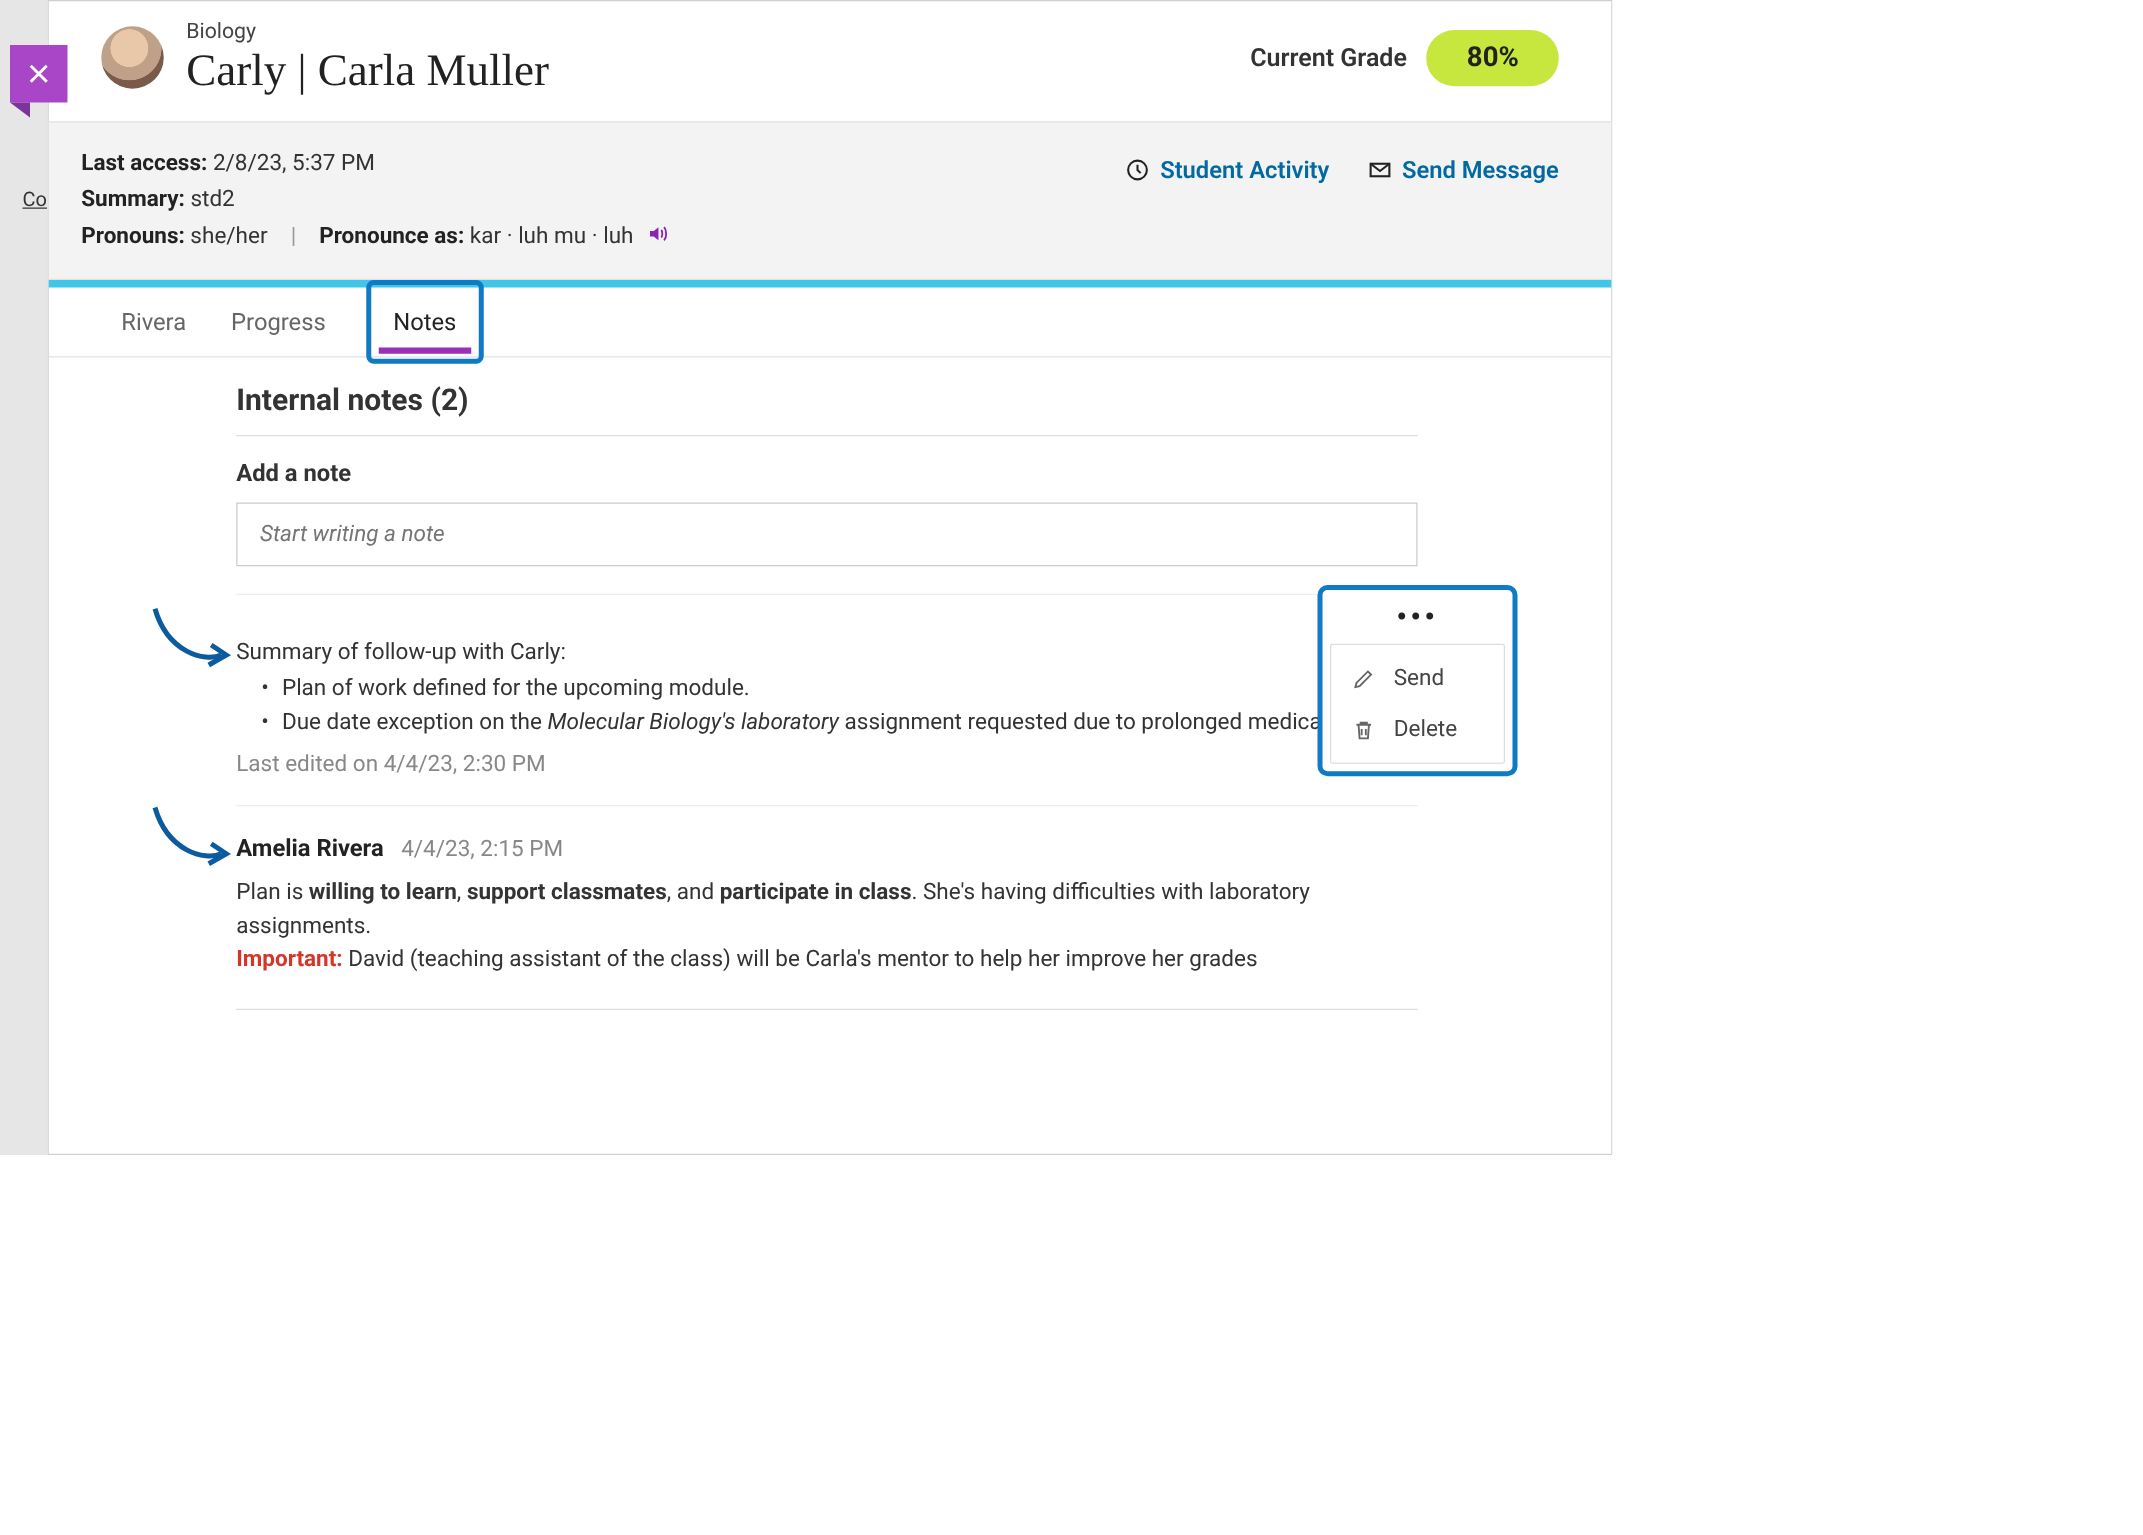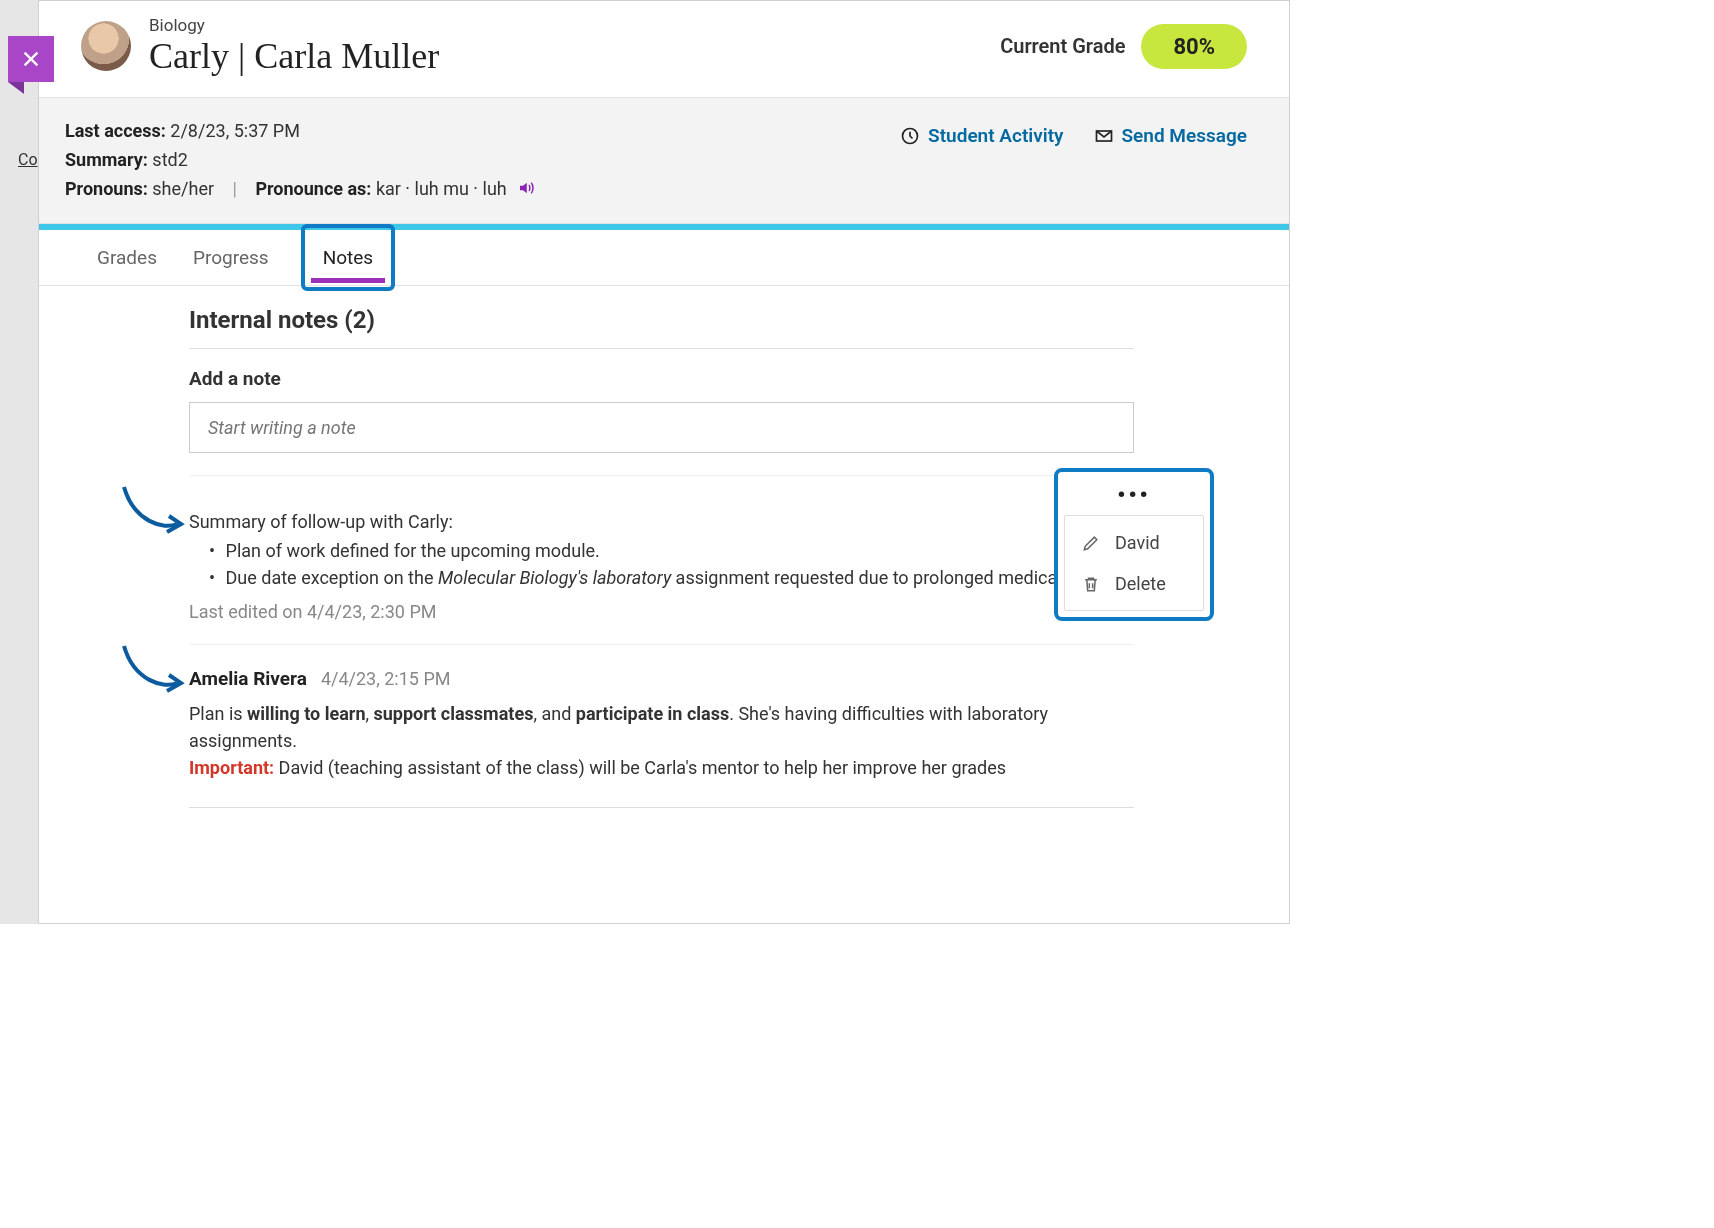--- a/index.html
+++ b/index.html
@@ -210,21 +210,21 @@
             <path d="M3 6l9 7 9-7"></path>
           </svg>
         <span>Send Message</span>
       </div>
     </div>
   </div>
 
   <div class="divider-bar"></div>
 
   <div class="tabs">
-    <div class="tab">Grades</div>
+    <div class="tab">Rivera</div>
     <div class="tab">Progress</div>
     <div class="tab active">Notes</div>
   </div>
 
   <div class="content">
     <div class="notes-wrap">
       <div class="section-title">Internal notes (2)</div>
       <hr class="hr">
       <div class="add-label">Add a note</div>
       <input class="note-input" placeholder="Start writing a note" style="">
@@ -236,21 +236,21 @@
               <path d="M50 34 L62 42 L48 50" fill="none" stroke="#0b5b9e" stroke-width="4"></path>
             </svg>
         </div>
         <div class="more-menu">
           <div class="more-dots">•••</div>
           <div class="menu-card">
             <div class="menu-item">
               <svg viewBox="0 0 24 24">
                   <path d="M4 20l4-1 11-11-3-3L5 16l-1 4z"></path>
                 </svg>
-              <span>David</span>
+              <span>Send</span>
             </div>
             <div class="menu-item">
               <svg viewBox="0 0 24 24">
                   <path d="M5 7h14M9 7V5h6v2M7 7l1 13h8l1-13M10 11v6M14 11v6"></path>
                 </svg>
               <span>Delete</span>
             </div>
           </div>
         </div>
         <div class="note-body">

